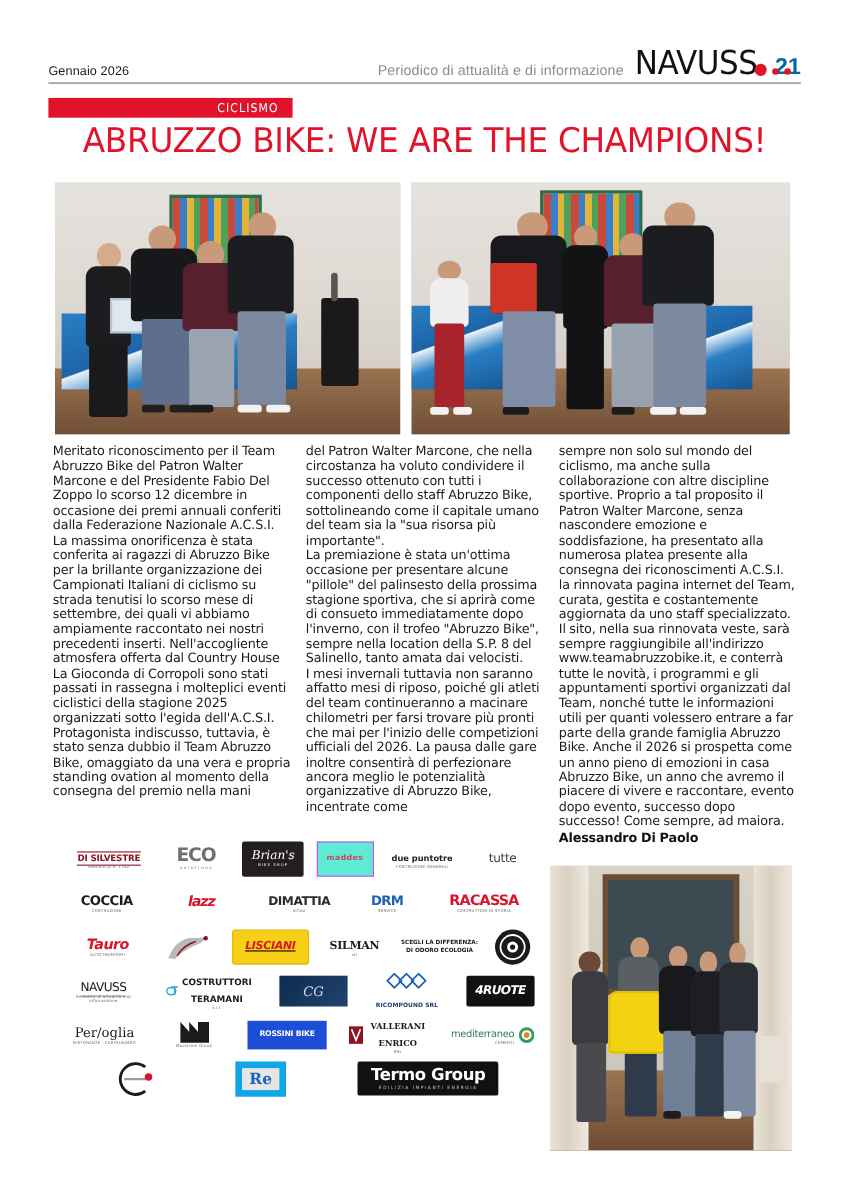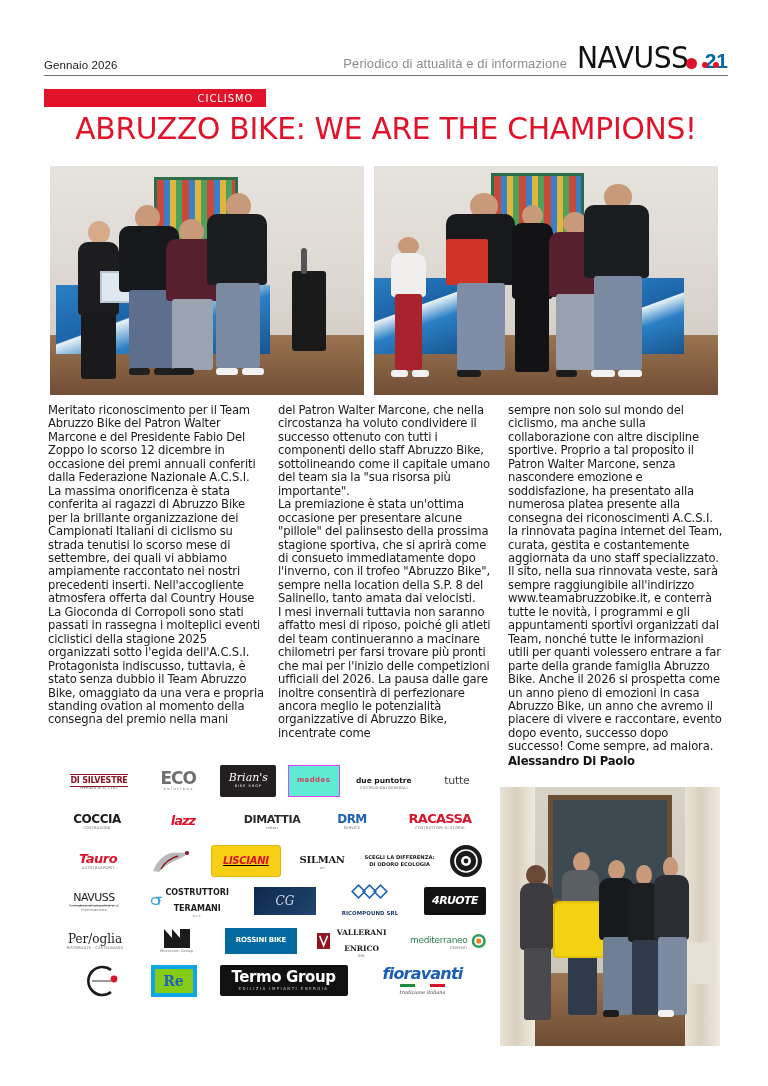--- a/index.html
+++ b/index.html
@@ -270,30 +270,30 @@
   .sp-cg { width: 62px; height: 28px; background: linear-gradient(135deg,#0e2a4e,#20456f); }
   .sp-cg .nm { font-size: 12px; color: #cfd9e6; font-family: "DejaVu Serif", serif; font-style: italic; }
   .sp-ricompound { width: 58px; }
   .sp-ricompound .nm { font-size: 5.4px; font-weight: bold; color: #1b3a6b; letter-spacing: .1px; }
   .sp-4ruote { width: 62px; height: 28px; background: #111; border-radius: 2px; }
   .sp-4ruote .nm { font-size: 11px; font-weight: bold; color: #fff; font-style: italic; letter-spacing: -.6px; }
 
   .sp-perloglia { width: 66px; }
   .sp-perloglia .nm { font-size: 12px; color: #1b1b1b; font-family: "DejaVu Serif", serif; }
   .sp-mucciconi { width: 58px; }
-  .sp-rossini { width: 72px; height: 26px; background: #0369a1; }
+  .sp-rossini { width: 72px; height: 26px; background: #1d4ed8; }
   .sp-rossini .nm { font-size: 7px; font-weight: bold; color: #fff; letter-spacing: -.2px; }
   .sp-vallerani { width: 74px; }
   .sp-vallerani .nm { font-size: 7.5px; font-weight: bold; color: #1b1b1b;
                       font-family: "DejaVu Serif", serif; line-height: 1.1; text-align: left; }
   .sp-mediterraneo { width: 76px; }
   .sp-mediterraneo .nm { font-size: 9px; color: #2e7d52; letter-spacing: -.3px; }
 
   .sp-circle2 { width: 54px; }
-  .sp-re { width: 46px; height: 32px; background: #84cc16; border: 4px solid #0ea5e9; }
+  .sp-re { width: 46px; height: 32px; background: #e5e5e5; border: 6px solid #0ea5e9; }
   .sp-re .nm { font-size: 14px; font-weight: bold; color: #1d63b4; font-family: "DejaVu Serif", serif; }
   .sp-termo { width: 128px; height: 31px; background: #111; border-radius: 2px; flex-direction: column; }
   .sp-termo .nm { font-size: 15px; font-weight: bold; color: #fff; letter-spacing: -.4px; }
   .sp-termo .sb { font-size: 4px; color: #c9c9c9; letter-spacing: 1.4px; margin-top: 2px; }
   .sp-fioravanti { width: 104px; flex-direction: column; }
   .sp-fioravanti .nm { font-size: 16px; font-weight: bold; color: #1a5fb4; font-style: italic;
                        letter-spacing: -.8px; text-shadow: 0 0 1px #fff; }
   .sp-fioravanti .sb { font-size: 5px; color: #3a3a3a; font-style: italic;
                        font-family: "DejaVu Serif", serif; margin-top: 3px; }
   .flagbar { display: flex; width: 46px; height: 3px; margin-top: 2px; }
@@ -565,29 +565,20 @@
           <circle cx="33" cy="15" r="3.4" fill="#d8142a"></circle>
         </svg>
       </div>
       <div class="sp sp-re">
         <span class="nm">Re</span>
       </div>
       <div class="sp sp-termo">
         <span class="nm">Termo Group</span>
         <span class="sb">EDILIZIA   IMPIANTI   ENERGIA</span>
       </div>
-      <div class="sp sp-fioravanti">
-        <span class="nm">fioravanti</span>
-        <span class="flagbar">
-            <i class="g"></i>
-            <i class="w"></i>
-            <i class="r"></i>
-          </span>
-        <span class="sb">tradizione italiana</span>
-      </div>
     </div>
 
   </div>
 
   <div class="photo" id="photo-bottom-right">
     <div class="ph-canvas">
       <div class="ph-wall" style="height:72%;background:linear-gradient(180deg,#d8d2c7,#cdc6ba)"></div>
       <div class="ph-floor2" style="height:28%;background:linear-gradient(180deg,#9c7552,#6e4c33)"></div>
       <div class="ph-window" style="left:22%;top:3%;width:56%;height:42%;"></div>
       <div class="ph-curtain" style="left:0%;width:16%;"></div>

